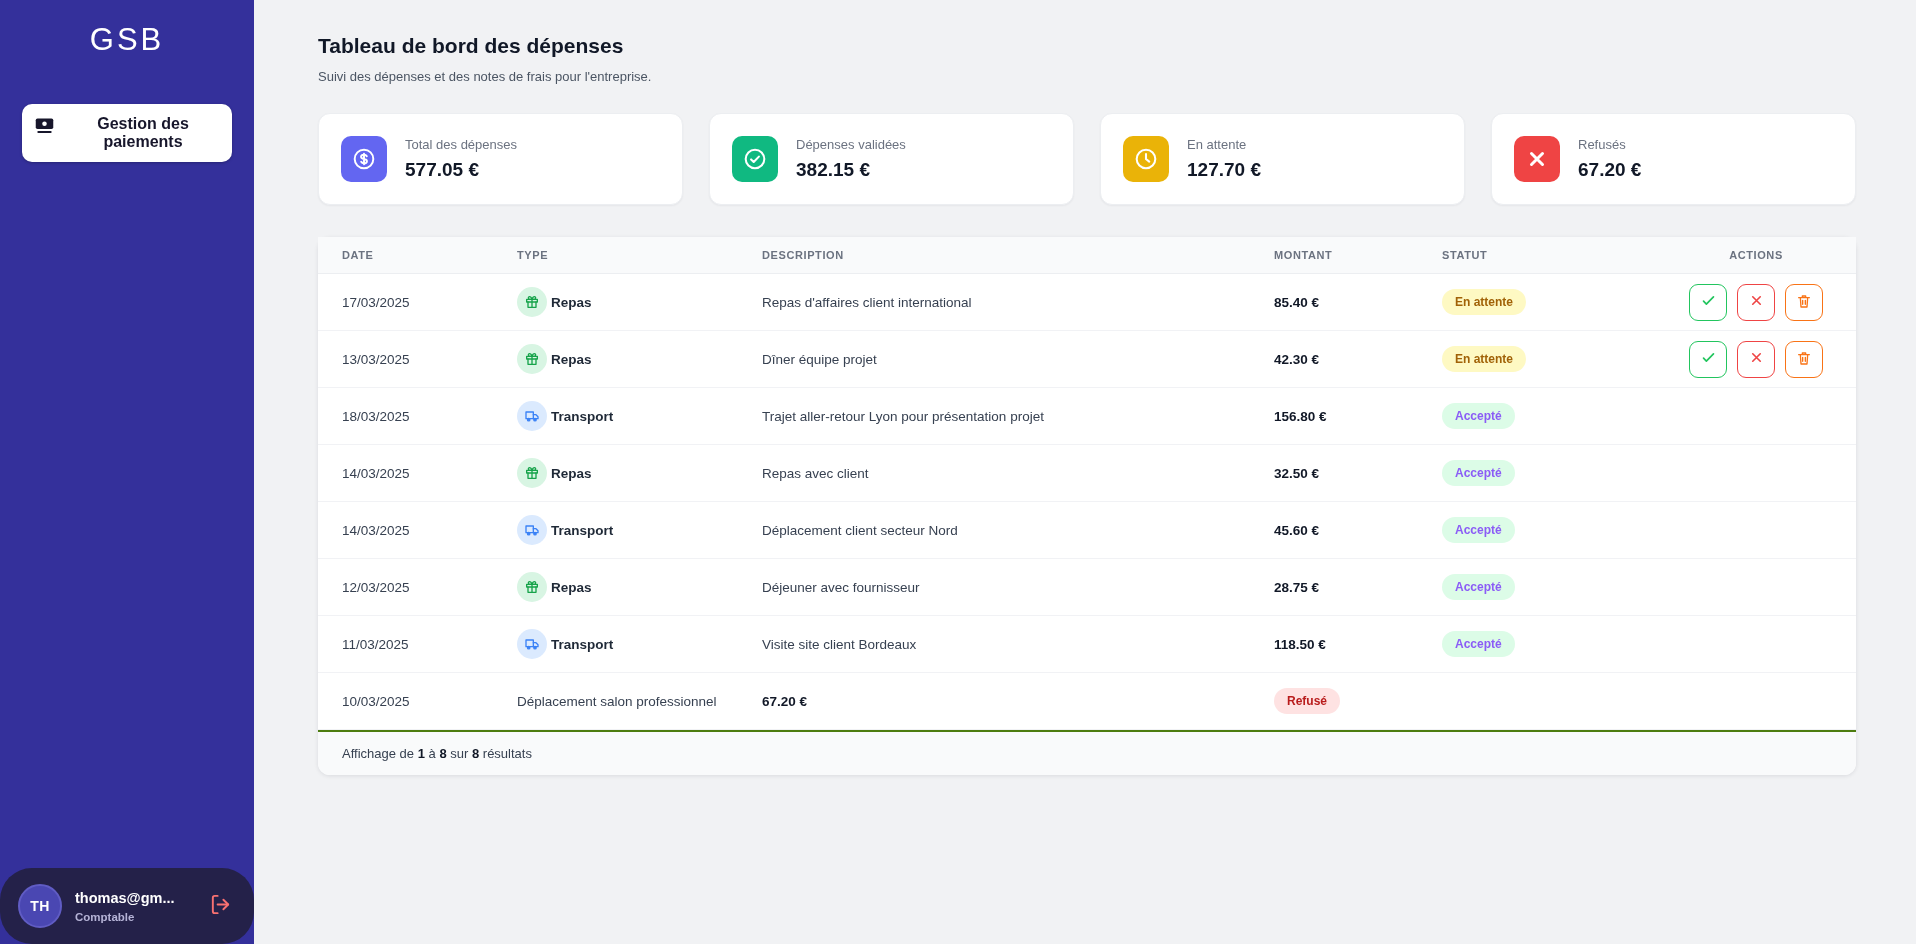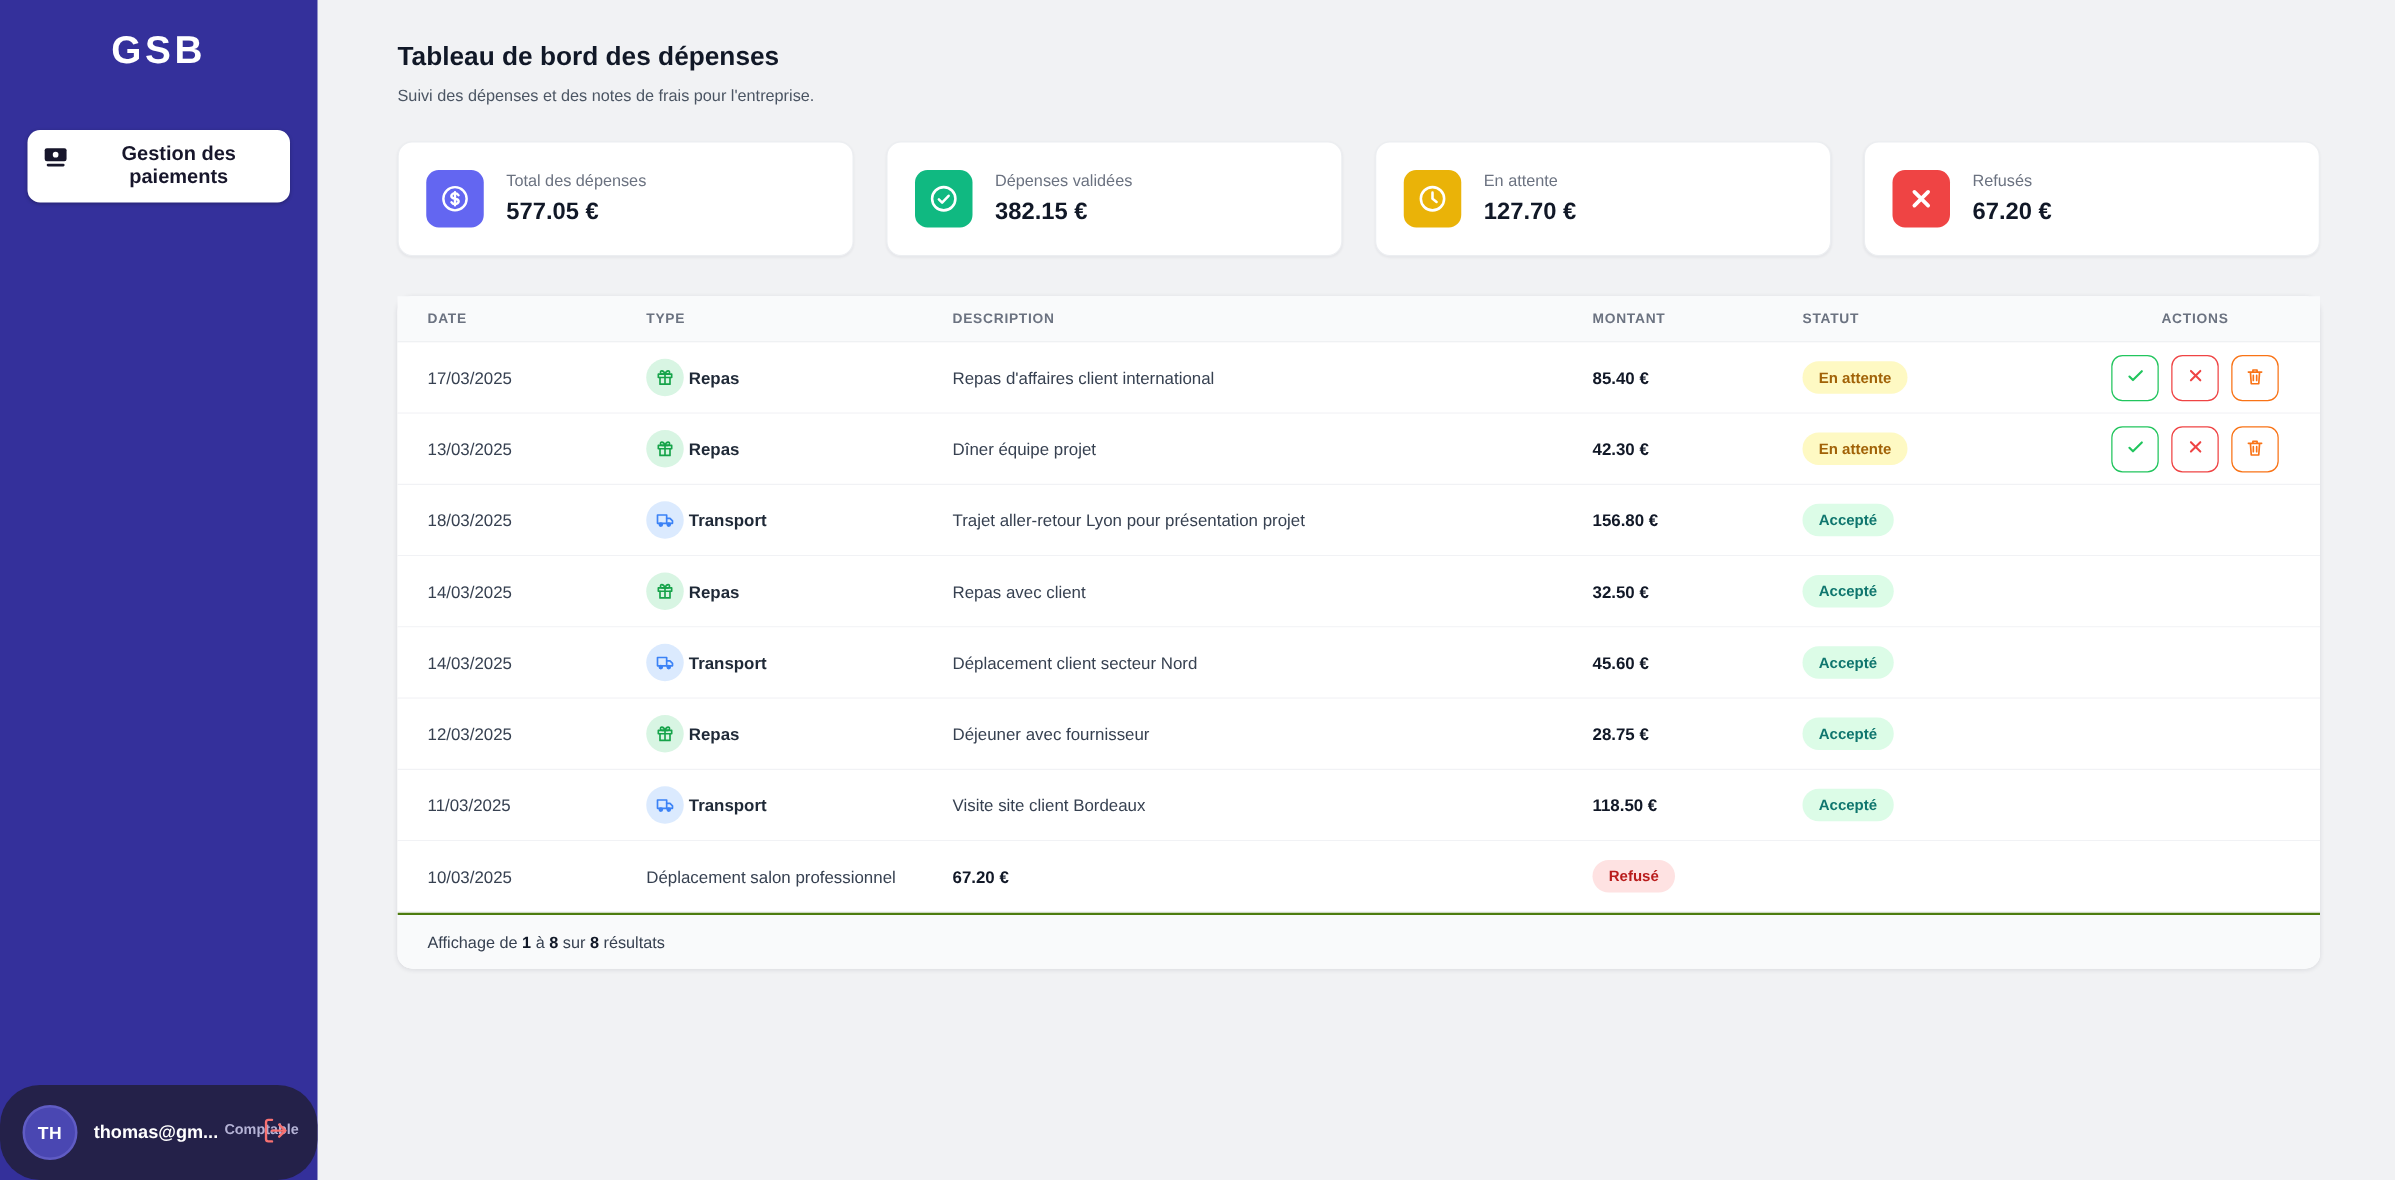--- a/index.html
+++ b/index.html
@@ -12,21 +12,21 @@
     color:#1f2937;
   }
   
   .sidebar {
     width:254px; min-width:254px; height:944px;
     background:#34309b;
     display:flex; flex-direction:column;
   }
   .logo {
     color:#fff; text-align:center;
-    font-size:31px; font-weight:700; letter-spacing:3px;
+    font-size:31px; font-weight:400; letter-spacing:3px;
     padding-top:22px;
   }
   .nav-btn {
     margin:46px 22px 0 22px;
     background:#fff; border:none; border-radius:10px;
     padding:11px 12px;
     display:flex; gap:11px;
     font-family:"Liberation Sans", sans-serif;
     font-size:16px; font-weight:700; color:#17162b;
     cursor:pointer; box-shadow:0 1px 3px rgba(0,0,0,.25);
@@ -37,21 +37,21 @@
     background:#242149; padding:16px 18px;
     display:flex; align-items:center; gap:13px;border-radius:32px;
   }
   .avatar {
     width:44px; height:44px; border-radius:50%;
     background:#4a47b2; border:2px solid #605cc4;
     display:flex; align-items:center; justify-content:center;
     color:#fff; font-weight:700; font-size:14px; letter-spacing:.5px;
     flex:none;
   }
-  .user-meta { display:flex; flex-direction:row; gap:5px; min-width:0; }
+  .user-meta { display:flex; flex-direction:column; gap:5px; min-width:0; }
   .user-email { color:#fff; font-weight:700; font-size:14.5px; white-space:nowrap; }
   .user-role { color:#b5b3d6; font-size:11.5px; font-weight:700; }
   .logout-btn {
     margin-left:auto; color:#f87171; display:flex; cursor:pointer;
     background:none; border:none; padding:4px;
   }
 
   
   .main { flex:1; padding:34px 60px 0 64px; }
   .page-title { margin:0; font-size:21px; font-weight:700; color:#111827; }
@@ -110,21 +110,21 @@
   .type-icon.t-repas     { background:#d8f5e3; color:#16a34a; }
   .type-icon.t-transport { background:#dbeafe; color:#3b82f6; }
   .type-icon.t-heberg    { background:#f3e8fd; color:#a855f7; }
   .cell-desc { color:#374151; }
   .cell-amount { font-weight:700; color:#111827; }
   .badge {
     display:inline-block; padding:6px 13px; border-radius:999px;
     font-size:12px; font-weight:700;
   }
   .badge.pending  { background:#fef9c3; color:#a16207; }
-  .badge.accepted { background:#dcfce7; color:#0f766e; }
+  .badge.accepted { background:#dcfce7; color:#8b5cf6; }
   .badge.refused  { background:#fee2e2; color:#b91c1c; }
   .cell-actions { display:flex; gap:10px; justify-content:center; min-height:37px; }
   .action-btn {
     width:38px; height:37px; border-radius:9px; background:#fff;
     display:flex; align-items:center; justify-content:center; cursor:pointer;
     padding:0;
   }
   .action-btn.approve { border:1.5px solid #22c55e; color:#22c55e; }
   .action-btn.reject  { border:1.5px solid #ef4444; color:#ef4444; }
   .action-btn.delete  { border:1.5px solid #f97316; color:#f97316; }

